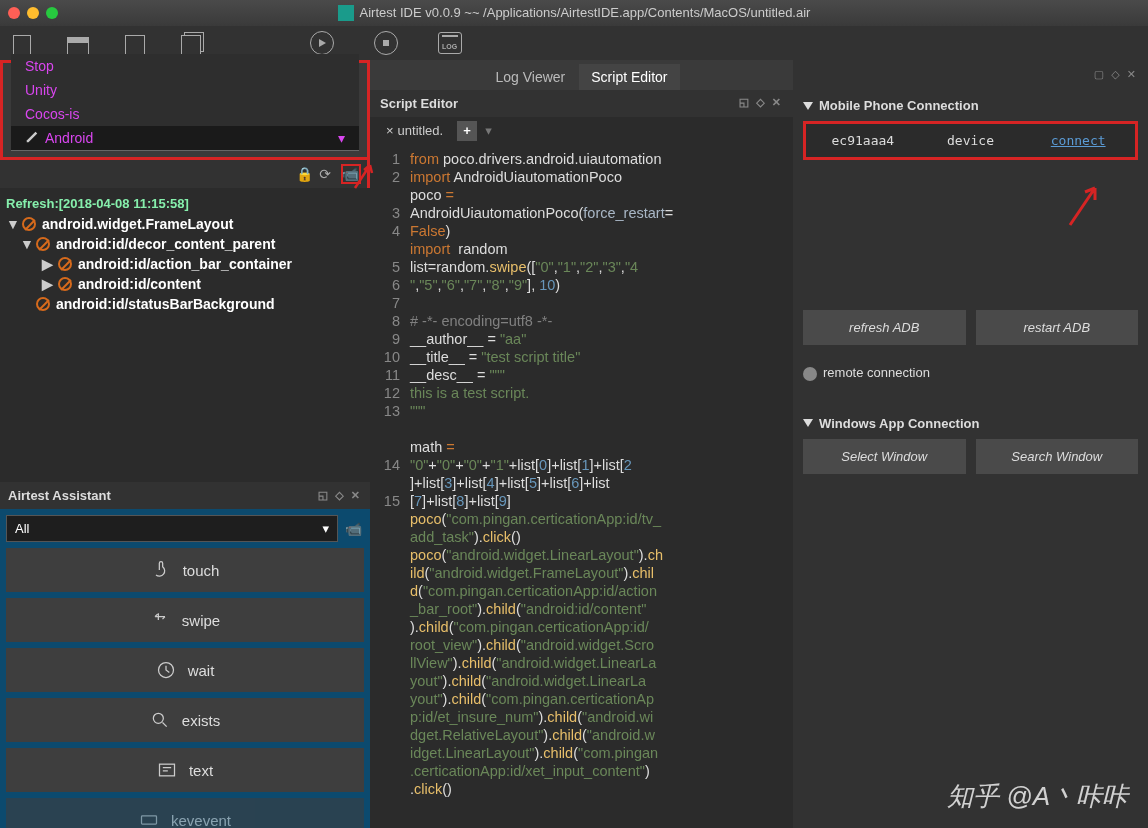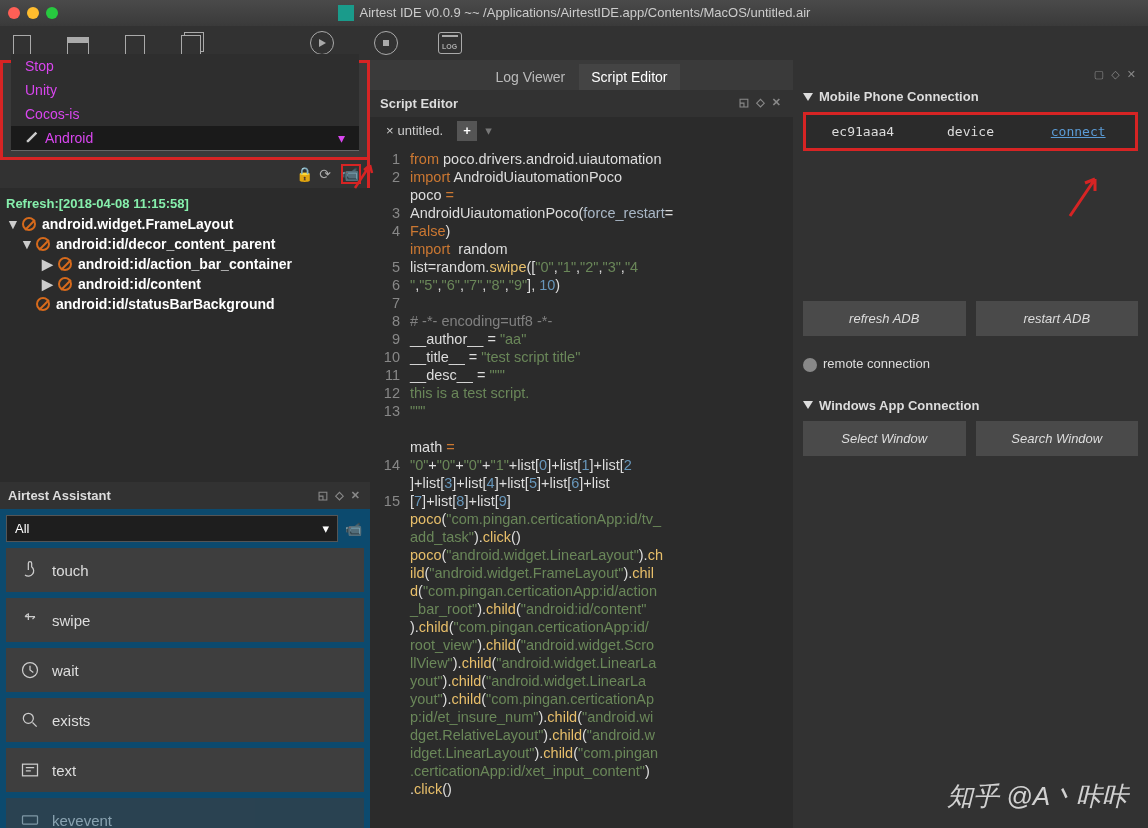--- a/index.html
+++ b/index.html
@@ -32,32 +32,32 @@
 .tree .refresh { color:#86efac; font-size:13px; font-weight:bold; }
 .tree-row { display:flex; align-items:center; gap:6px; }
 .arrow{width:10px;display:inline-block;color:#ccc;}
 .ban { width:14px; height:14px; border:2px solid #d66a1c; border-radius:50%; position:relative; display:inline-block;}
 .ban::after{content:"";position:absolute;width:2px;height:14px;background:#d66a1c;left:5px;top:-1px;transform:rotate(45deg);}
 .ind1{padding-left:14px;} .ind2{padding-left:36px;}
 .assist-panel { background:#0c4a6e; }
 .assist-filter { display:flex; gap:6px; padding:6px; align-items:center;}
 .assist-select { flex:1; background:#1e1e1e; color:#fff; padding:5px 8px; border:1px solid #555; display:flex; justify-content:space-between;}
 .assist-list { padding:0 6px 6px; display:flex; flex-direction:column; gap:6px; max-height:280px; overflow:hidden;}
-.assist-item { background:#3e3e3e; padding:12px 14px; display:flex; align-items:center; gap:12px; color:#ddd; font-size:15px;}
+.assist-item { background:#3e3e3e; padding:12px 14px; display:flex; align-items:center; gap:12px; color:#ddd; font-size:15px;justify-content:center;}
 .assist-item svg{width:20px;height:20px;}
 .editor-head { background:#323232; padding:6px 10px; font-weight:bold; display:flex; justify-content:space-between;}
 .file-tabs { display:flex; align-items:center; background:#2b2b2b; padding:0 6px; gap:4px;}
 .file-tab { padding:6px 10px; color:#ccc; display:flex; align-items:center; gap:4px;}
 .plus-btn { background:#555; width:20px; height:20px; color:#fff; display:flex; align-items:center; justify-content:center; font-weight:bold;}
 .code { font-family: Menlo, Consolas, monospace; font-size:14.5px; line-height:18px; padding:6px 0; display:flex; overflow:hidden;}
 .gutter { width:40px; text-align:right; color:#888; padding-right:10px;}
 .gutter div{height:18px;}
 .codebody { flex:1; white-space:pre; color:#ddd; }
 .codebody .k{color:#cc7832;} .codebody .s{color:#6a8759;} .codebody .n{color:#6897bb;} .codebody .f{color:#e8bf6a;} .codebody .c{color:#808080;} .codebody .id{color:#a9b7c6;}
-.section-head { font-weight:bold; padding:8px 0; display:flex; align-items:center; gap:6px;}
+.section-head { font-weight:bold; padding:8px 0; display:flex; align-items:center; gap:6px;margin-top:9px;}
 .tri{display:inline-block; width:0;height:0;border-left:5px solid transparent;border-right:5px solid transparent;border-top:8px solid #ddd;}
 .conn-table { border:3px solid #d62424; padding:3px; background:#2b2b2b; margin-bottom:150px; position:relative;}
 .th-row, .td-row { display:flex; }
 .th { flex:1; background:#4a4a4a; text-align:center; padding:5px 0; font-weight:bold; color:#ddd; margin:1px;}
 .td { flex:1; text-align:center; padding:6px 0; color:#ddd; font-family:Menlo,monospace;}
 .td.link{color:#5b9bd5; text-decoration:underline; cursor:pointer;}
 .btn-row { display:flex; gap:10px; margin-bottom:14px;font-style:italic;}
 .btn { flex:1; background:#4a4a4a; text-align:center; padding:10px 0; color:#ddd; }
 .radio { width:14px; height:14px; border-radius:50%; background:#888; display:inline-block; margin-right:6px; vertical-align:middle;}
 .watermark { position:fixed; right:20px; bottom:14px; color:#eee; font-size:26px; opacity:0.85; font-style:italic;}

